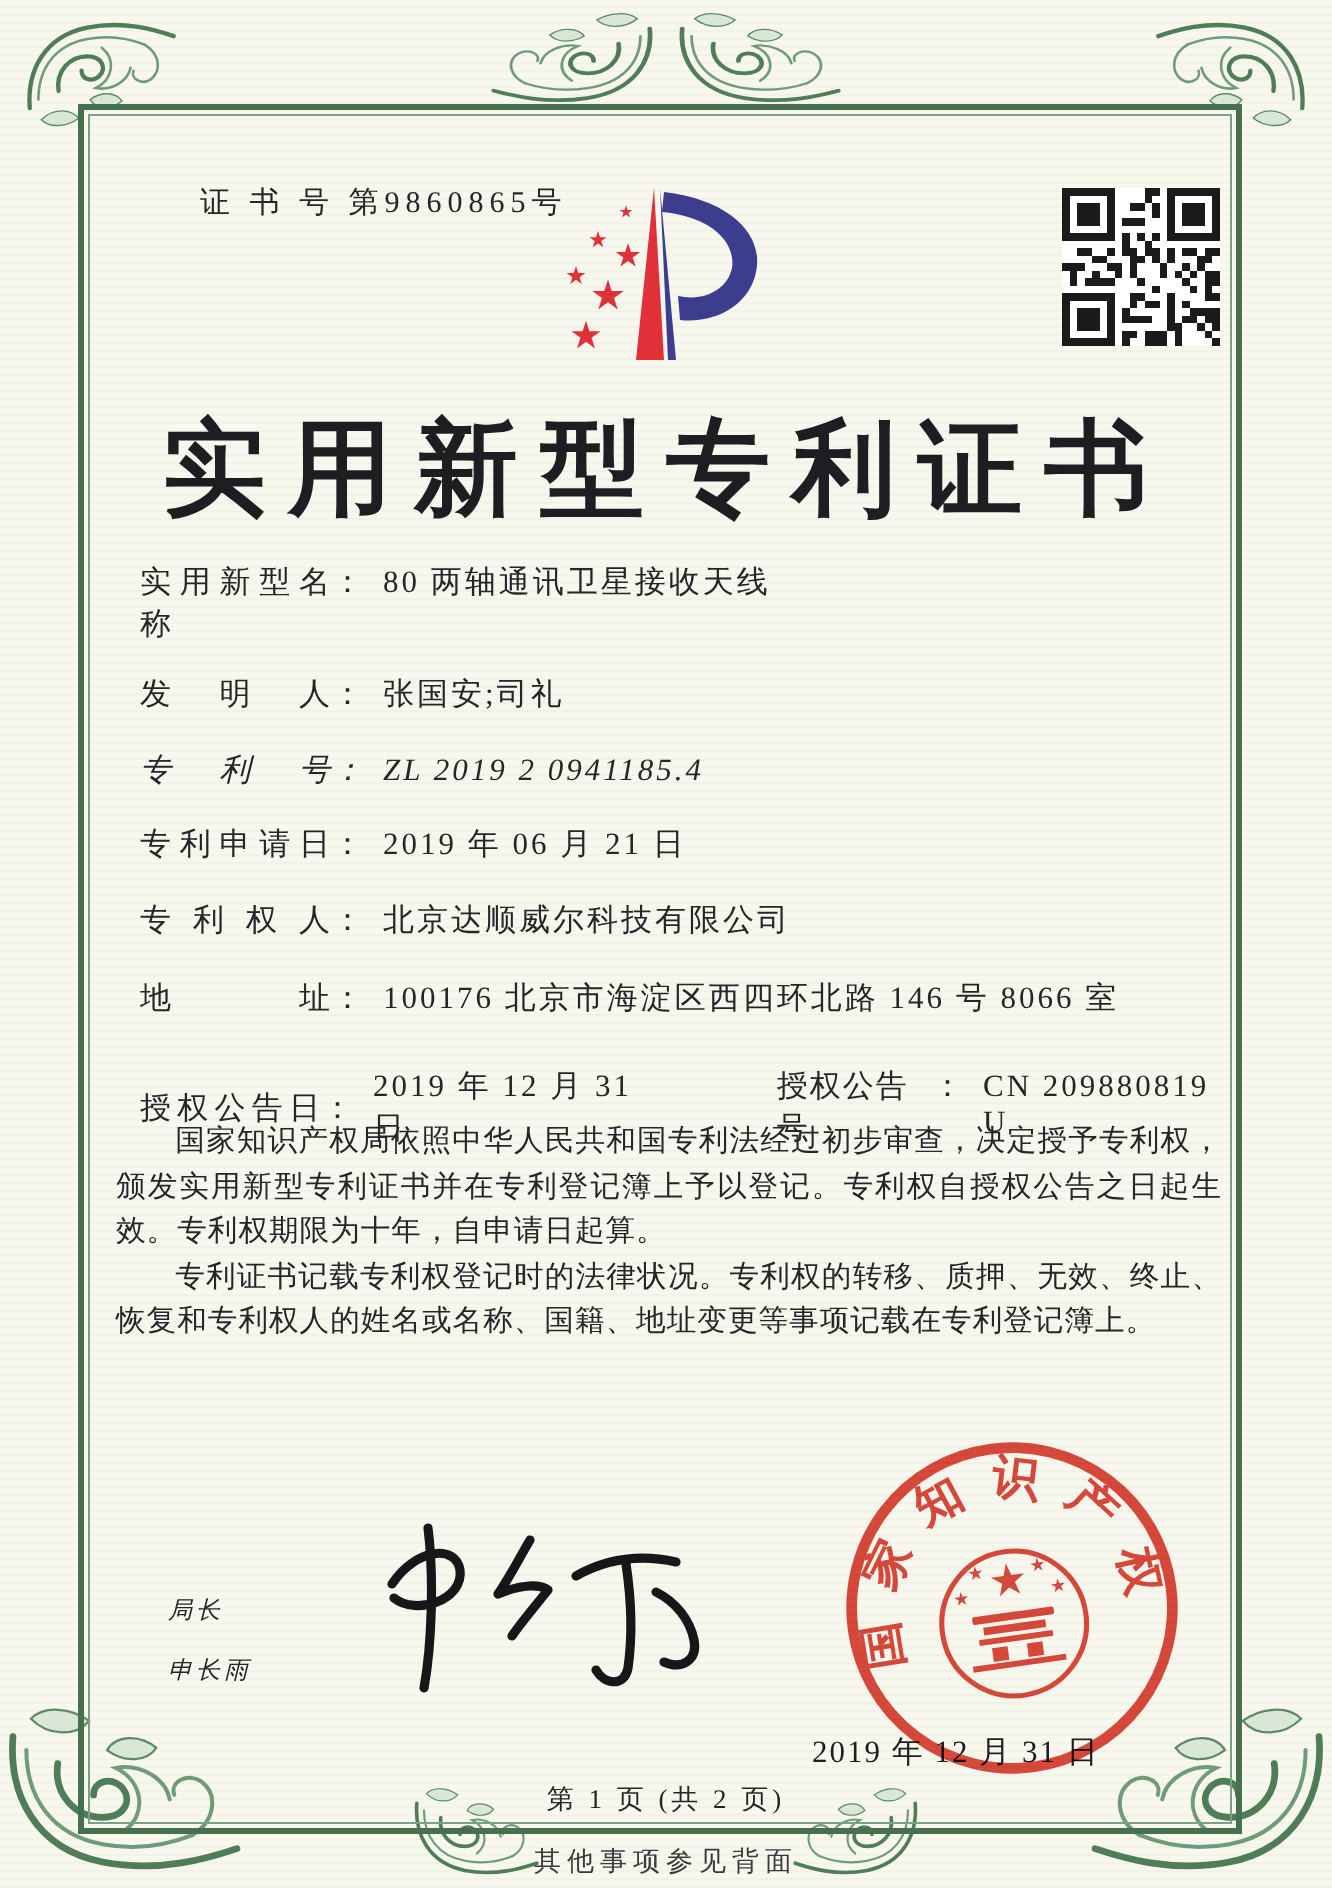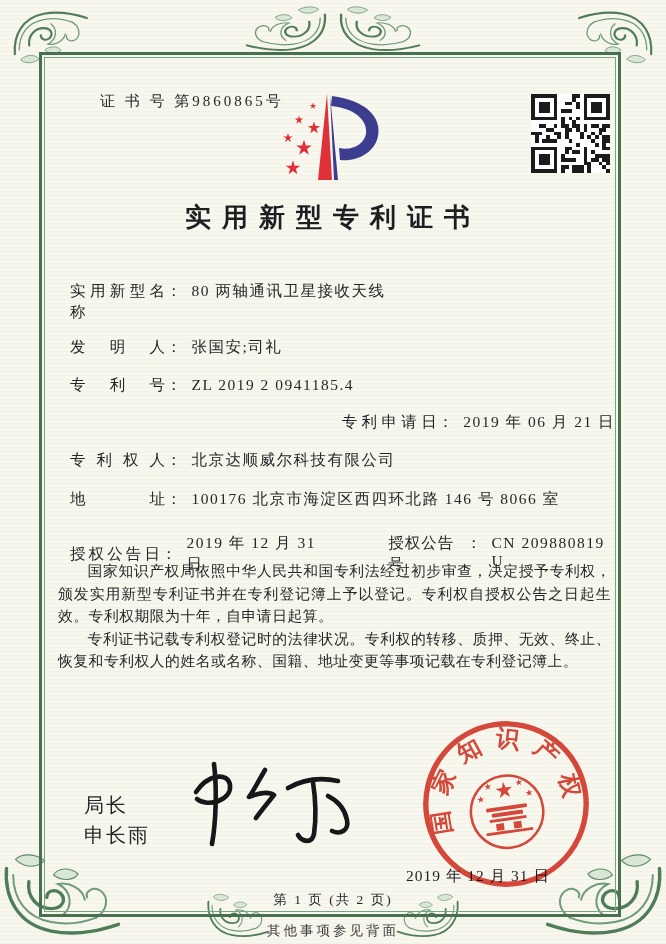--- a/index.html
+++ b/index.html
@@ -19,39 +19,39 @@
   .o1{stroke:#4e7d57;stroke-width:3;fill:none;stroke-linecap:round;}
   .o2{stroke:#6f9b79;stroke-width:1.8;fill:none;stroke-linecap:round;}
   .o3{fill:#d9e8d6;stroke:#5d8a65;stroke-width:1;}
 
   .cert-no{position:absolute;left:64px;top:92px;font-size:15px;letter-spacing:3px;margin-left:36px;}
 
   .logo{position:absolute;left:270px;top:86px;width:126px;height:102px;}
   .qr{position:absolute;left:531px;top:94px;width:79px;height:79px;}
 
   .title{position:absolute;left:0;top:200px;width:100%;text-align:center;
-    font-size:26px;font-weight:bold;letter-spacing:11px;color:#1d1d22;}
+    font-size:52px;font-weight:bold;letter-spacing:11px;color:#1d1d22;}
 
   .field-row{position:absolute;left:70px;width:545px;font-size:15.5px;display:flex;align-items:baseline;}
   .field-row:nth-of-type(1){top:281px;}
   .field-row:nth-of-type(2){top:337px;}
-  .field-row:nth-of-type(3){top:375px;}
-  .field-row:nth-of-type(4){top:412px;justify-content:flex-end;}
+  .field-row:nth-of-type(3){top:375px;font-style:italic;}
+  .field-row:nth-of-type(4){top:412px;}
   .field-row:nth-of-type(5){top:450px;}
   .field-row:nth-of-type(6){top:489px;}
   .flabel{display:inline-block;width:96px;text-align:justify;text-align-last:justify;letter-spacing:1px;}
   .fcolon{display:inline-block;margin-right:10px;}
   .fvalue{letter-spacing:1.5px;}
   .grant-row{position:absolute;left:70px;top:533px;width:545px;font-size:15.5px;display:flex;align-items:center;}
   .grant-pair2{margin-left:58px;display:flex;align-items:baseline;}
 
   .paras{position:absolute;left:58px;top:560px;width:553px;font-size:14.8px;line-height:22.6px;text-align:justify;letter-spacing:.5px;}
   .paras p{margin:0;text-indent:2em;}
 
-  .signer{position:absolute;left:84px;top:790px;font-size:20px;letter-spacing:2px;line-height:30px;}
+  .signer{position:absolute;left:84px;top:790px;font-size:12px;letter-spacing:2px;line-height:30px;font-style:italic;}
   .signature{position:absolute;left:168px;top:752px;width:200px;height:104px;}
   .sig{stroke:#17171a;stroke-width:4.6;fill:none;stroke-linecap:round;stroke-linejoin:round;}
 
   .seal{position:absolute;left:418px;top:716px;width:176px;height:176px;mix-blend-mode:multiply;opacity:.92;transform:rotate(-8deg);}
   .seal-date{position:absolute;left:406px;top:866px;font-size:15.5px;letter-spacing:1px;color:#1e1e22;}
 
   .page-info{position:absolute;left:0;top:891px;width:100%;text-align:center;font-size:13.5px;letter-spacing:2px;}
   .back-note{position:absolute;left:0;top:922px;width:100%;text-align:center;font-size:13.5px;letter-spacing:3px;color:#3a3a3e;}
 </style>
 </head>

